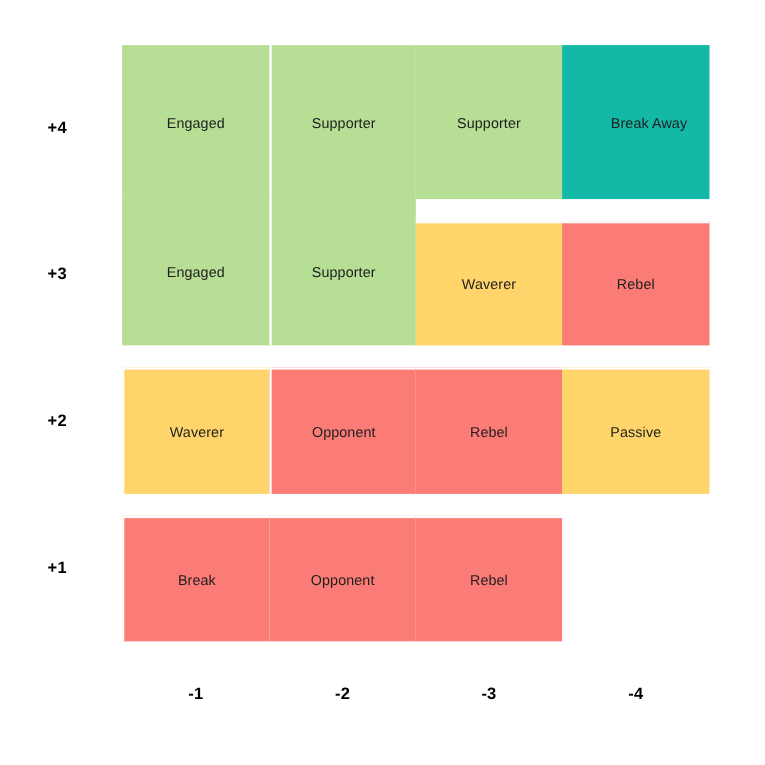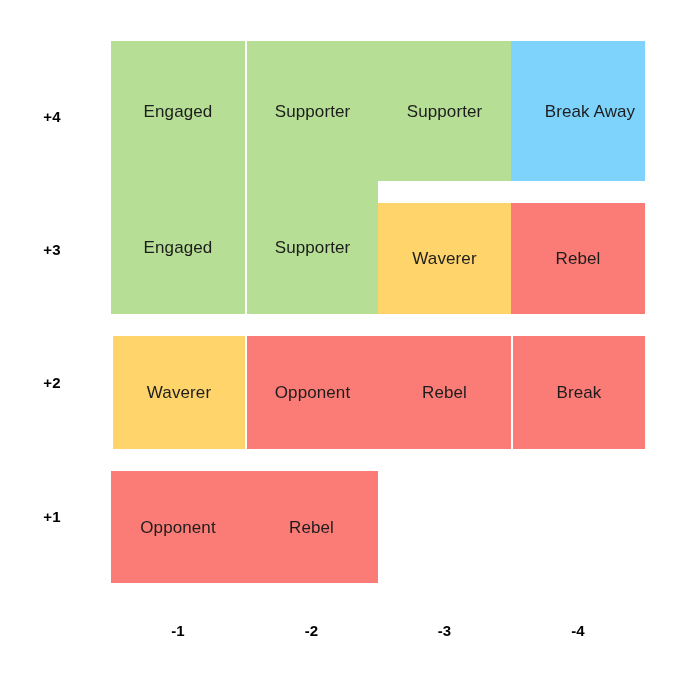--- a/index.html
+++ b/index.html
@@ -19,21 +19,21 @@
     width:534px;height:542px;
     display:grid;
     grid-template-columns:134px 133px 133px 134px;
     grid-template-rows:140px 133px 135px 134px;
     background:#ffffff;
   }
   .cell{
     display:flex;
     align-items:center;
     justify-content:center;
-    font-size:17px;
+    font-size:13px;
     line-height:1;
     letter-spacing:0.1px;
     color:#1d1d1d;
     box-sizing:border-box;
     position:relative;
   }
   
   .sep-l{border-left:2px solid #ffffff;}
   .sep-t{border-top:2px solid #ffffff;margin-top:20px;}
 
@@ -71,21 +71,21 @@
 
     <div class="cell" style="background-color: rgb(182, 222, 148);">
         <span>Engaged</span>
       </div>
     <div class="cell sep-l" style="background-color: rgb(182, 222, 148);">
         <span>Supporter</span>
       </div>
     <div class="cell" style="background-color: rgb(182, 222, 148);">
         <span>Supporter</span>
       </div>
-    <div class="cell" style="background-color: #7dd3fc; padding-left: 24px;">
+    <div class="cell" style="background-color: #14b8a6; padding-left: 24px;">
         <span>Break Away</span>
       </div>
 
     <div class="cell" style="background-color: rgb(182, 222, 148);">
         <span>Engaged</span>
       </div>
     <div class="cell sep-l" style="background-color: rgb(182, 222, 148);">
         <span>Supporter</span>
       </div>
     <div class="cell sep-t" style="background-color: rgb(255, 213, 107);">
@@ -98,20 +98,23 @@
     <div class="cell sep-l sep-t" style="background-color: rgb(255, 213, 107);">
         <span>Waverer</span>
       </div>
     <div class="cell sep-l sep-t" style="background-color: rgb(251, 124, 118);">
         <span>Opponent</span>
       </div>
     <div class="cell sep-t" style="background-color: rgb(251, 124, 118);">
         <span>Rebel</span>
       </div>
 
+    <div class="cell sep-t" style="background-color: rgb(255, 213, 107);">
+        <span>Passive</span>
+      </div>
     <div class="cell sep-l sep-t" style="background-color: rgb(251, 124, 118);">
         <span>Break</span>
       </div>
     <div class="cell sep-t" style="background-color: rgb(251, 124, 118);">
         <span>Opponent</span>
       </div>
     <div class="cell sep-t" style="background-color: rgb(251, 124, 118);">
         <span>Rebel</span>
       </div>
   </div>

